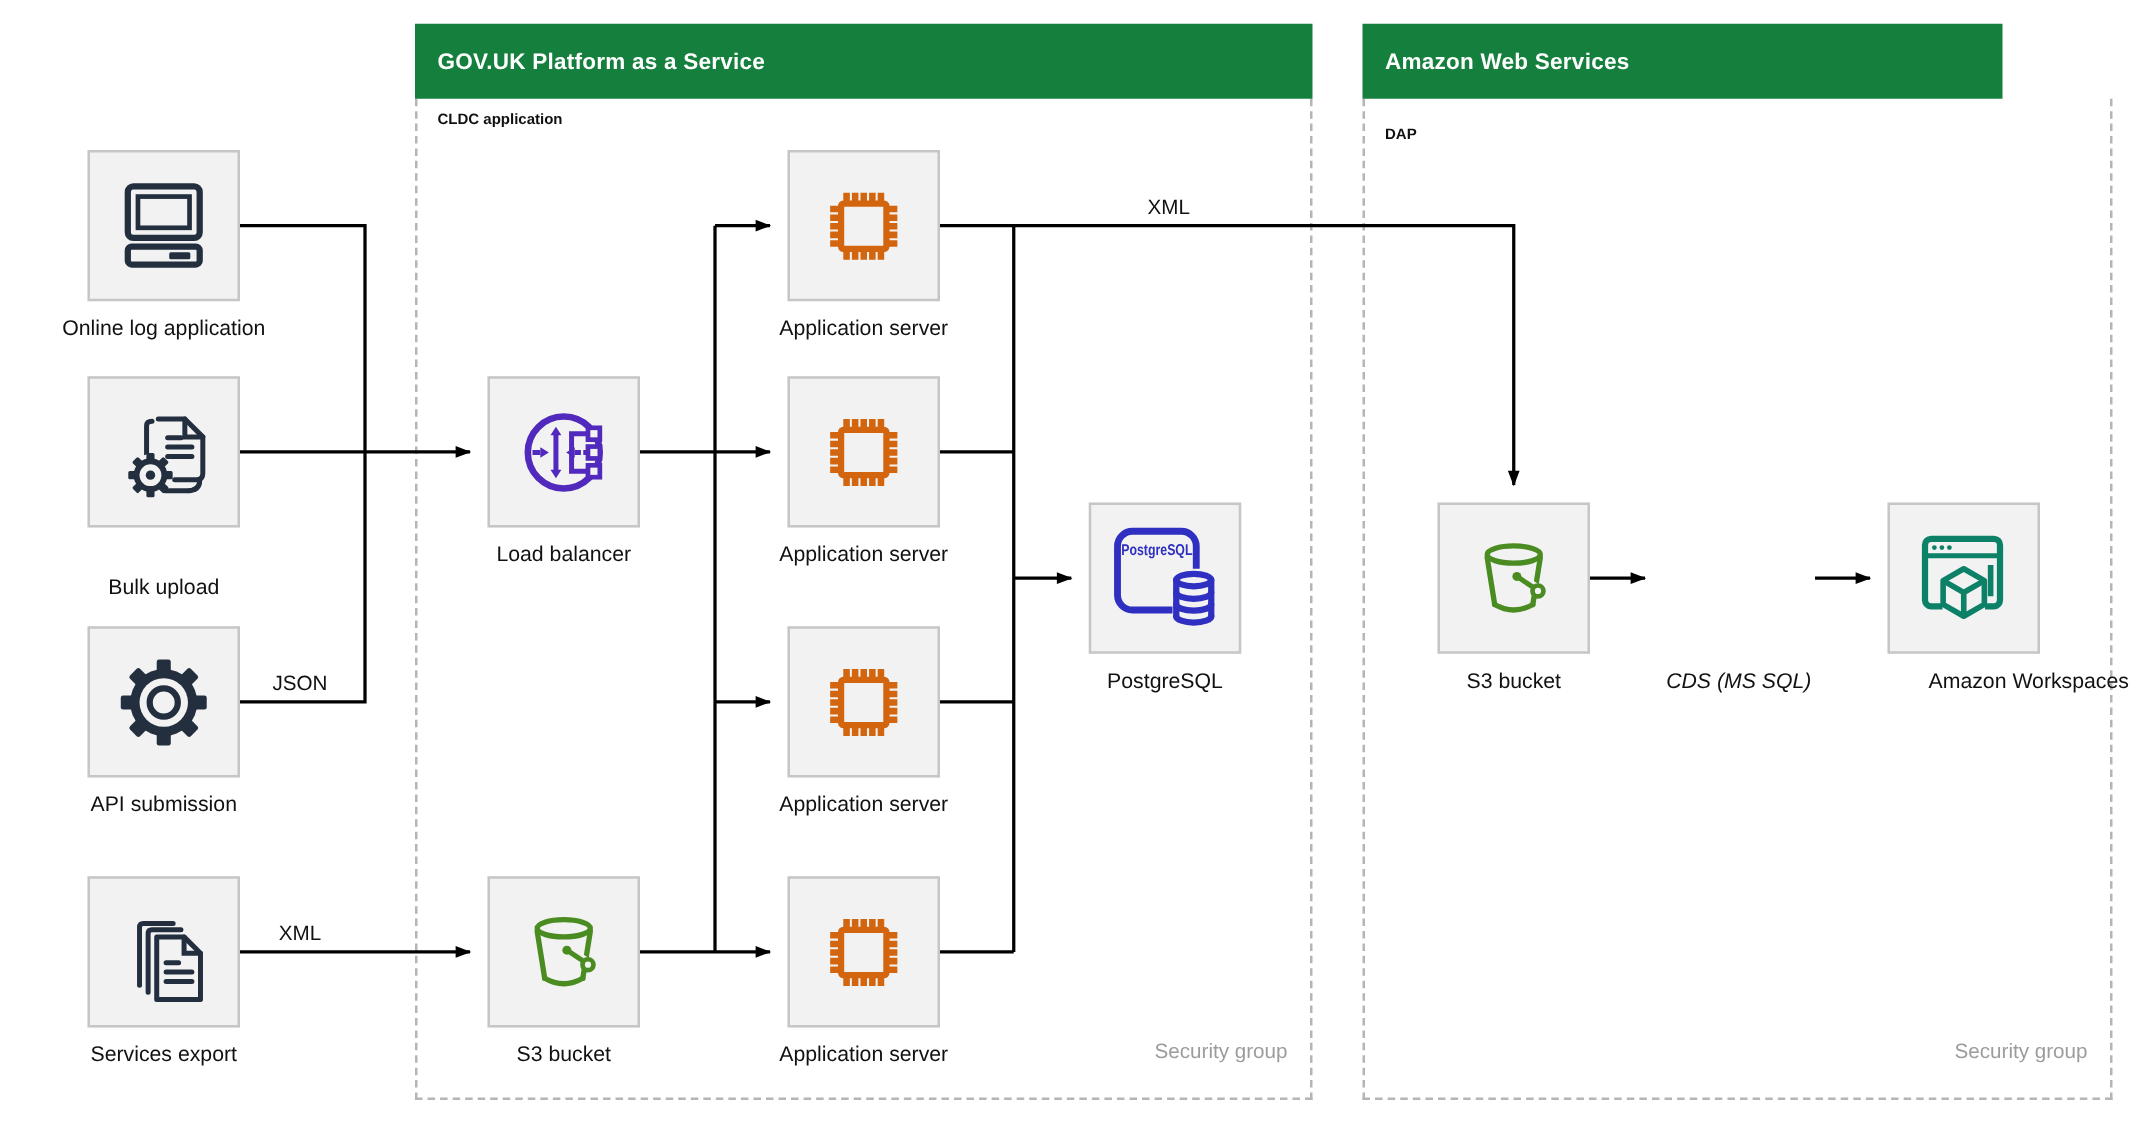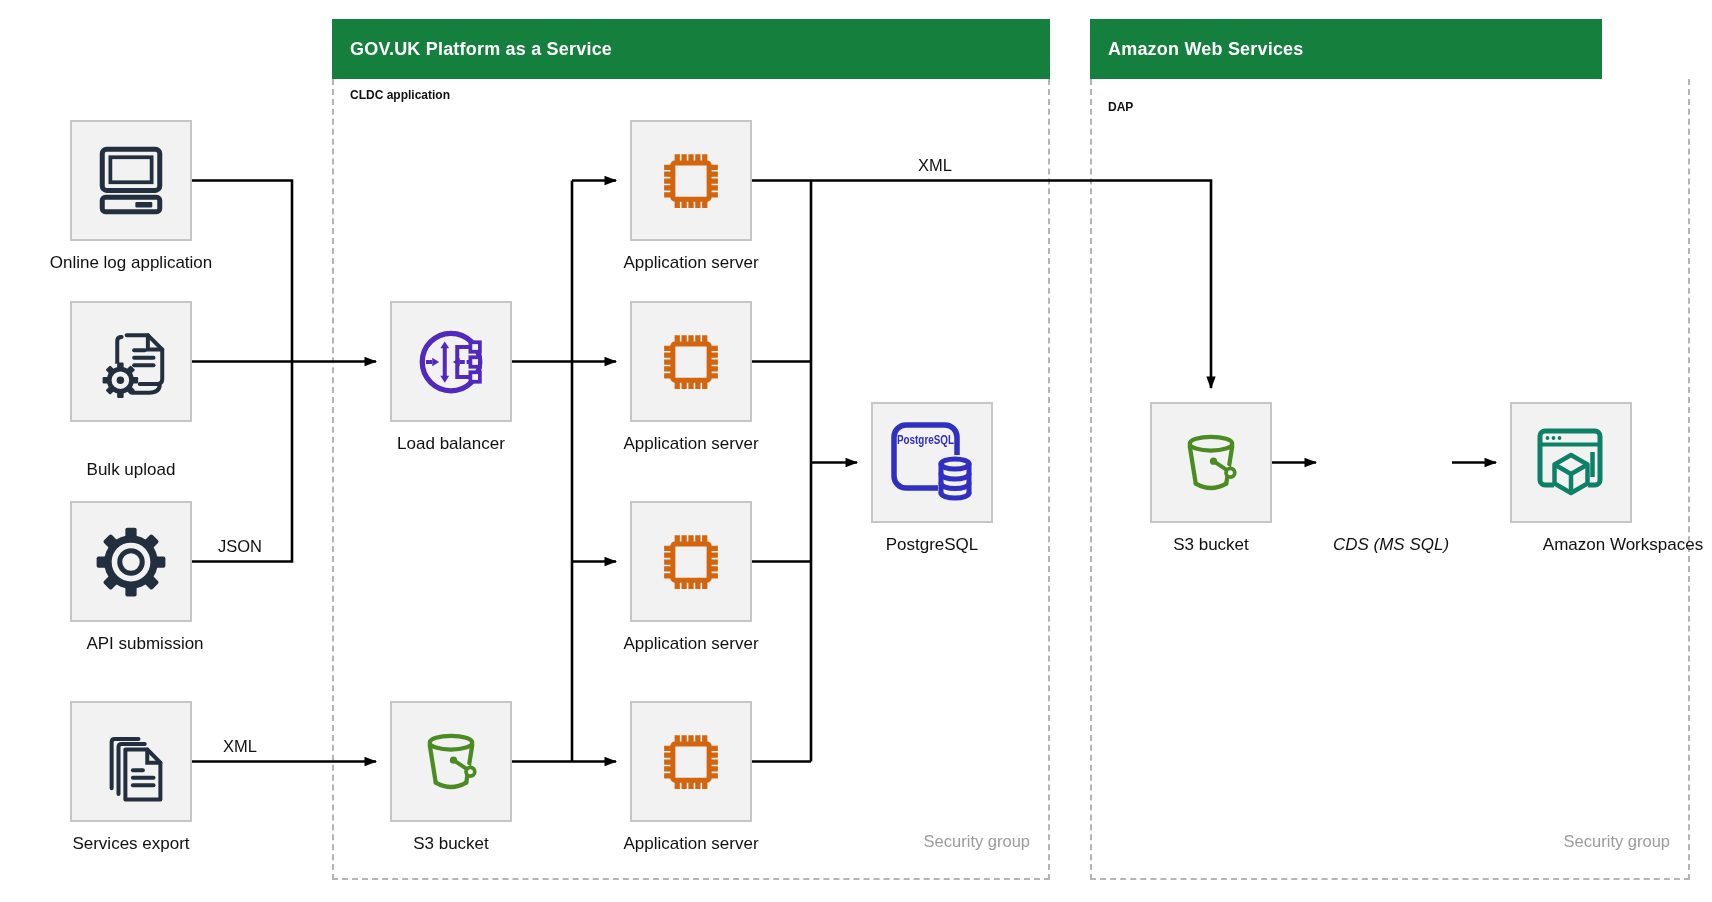--- a/index.html
+++ b/index.html
@@ -133,21 +133,21 @@
           <rect x="-4.5" y="-27.5" width="9" height="10" rx="1.5" transform="rotate(225)"></rect>
           <rect x="-4.5" y="-27.5" width="9" height="10" rx="1.5" transform="rotate(270)"></rect>
           <rect x="-4.5" y="-27.5" width="9" height="10" rx="1.5" transform="rotate(315)"></rect>
         </g>
         <circle r="21.5" class="fill-navy"></circle>
         <circle r="15.5" fill="#f2f2f2"></circle>
         <circle r="9" fill="none" class="stroke-navy" stroke-width="4"></circle>
       </g>
     </svg>
   </div>
-  <div class="nlabel" style="left:35px;top:634px;">API submission</div>
+  <div class="nlabel" style="left:21px;top:634px;">API submission</div>
 
   <div class="node" style="left:70px;top:701px;">
     <svg width="80" height="80" viewBox="0 0 64 64">
       <g fill="none" class="stroke-navy" stroke-width="3.2" stroke-linecap="round">
         <path d="M16.5,53 V16 Q16.5,13.5 19,13.5 H38"></path>
         <path d="M22,57.5 V20 Q22,17.5 24.5,17.5 H43"></path>
       </g>
       <path d="M27.5,62 V22 H45 L55.5,32.5 V62 Z" fill="#f2f2f2" class="stroke-navy" stroke-width="3.2" stroke-linejoin="round"></path>
       <g fill="none" class="stroke-navy" stroke-width="3.2" stroke-linecap="round">
         <path d="M45,22 V32.5 H55.5"></path>

